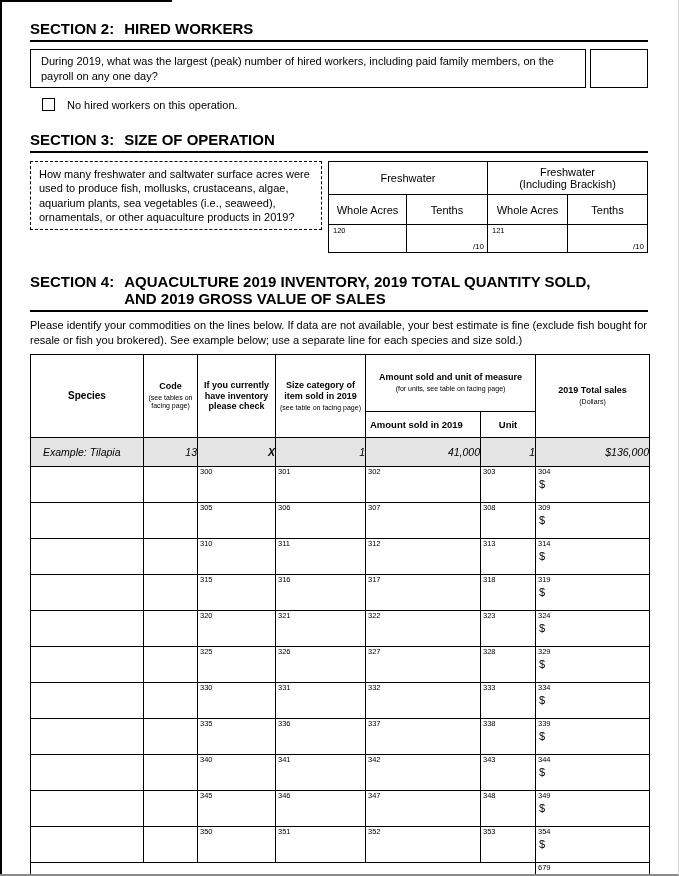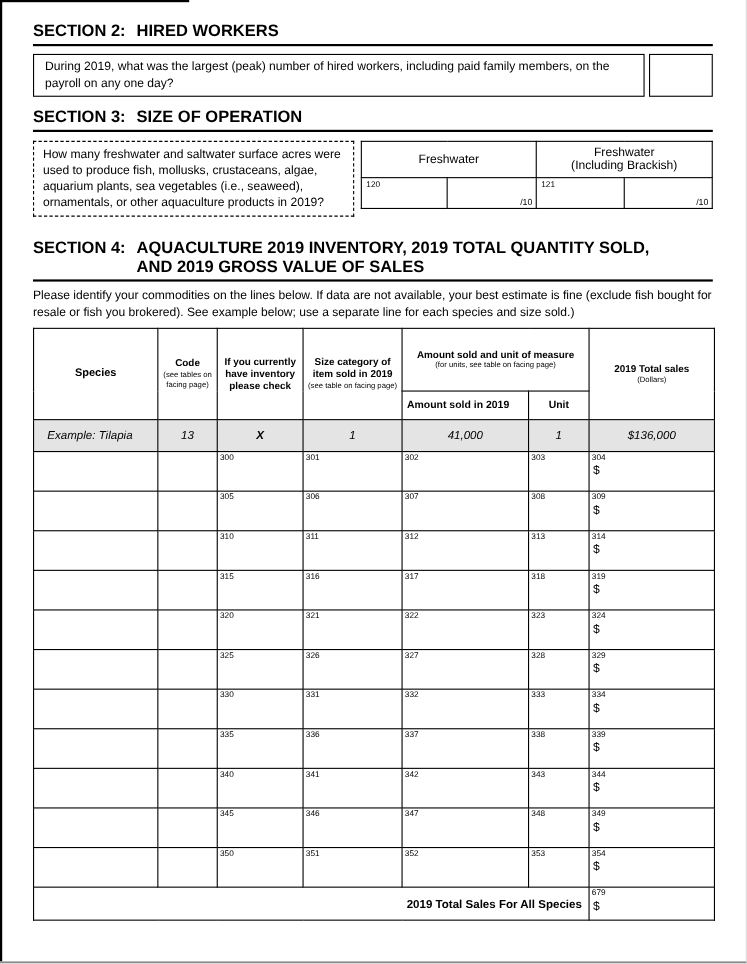--- a/index.html
+++ b/index.html
@@ -69,21 +69,21 @@
   .s4-table thead th { text-align: center; vertical-align: middle; font-weight: bold; }
   .s4-table thead tr:first-child { height: 57px; }
   .s4-table thead tr:nth-child(2) { height: 26px; }
   .h-main { font-size: 9px; line-height: 1.2; display: block; padding: 0 2px; }
   .h-main.big { font-size: 10px; }
   .h-note { font-size: 7px; font-weight: normal; line-height: 1.2; display: block; margin-top: 2px; padding: 0 2px; }
   .th-amount { text-align: left !important; padding-left: 4px !important; font-size: 9.5px; }
   .th-unit { font-size: 9.5px; }
 
   .example-row { height: 29px; background: #e4e4e4; font-style: italic; font-size: 10.5px; }
-  .example-row td { text-align: center; vertical-align: middle; }
+  .example-row td { text-align: right; vertical-align: middle; }
   .example-row .ex-species { text-align: left; padding-left: 12px; }
   .example-row .ex-x { font-weight: bold; }
 
   .data-row { height: 36px; }
   .data-row td { vertical-align: top; }
   .cell-code { display: block; font-size: 7.5px; line-height: 1.15; padding: 1px 0 0 2px; text-align: left; }
   .dollar { display: block; font-size: 11px; line-height: 1; padding: 2px 0 0 3px; text-align: left; }
 
   .total-row { height: 30px; }
   .total-row .total-label {
@@ -103,20 +103,24 @@
 
     <div class="sec-head">
       <span>SECTION 2:</span>
       <span>HIRED WORKERS</span>
     </div>
     <div class="s2-row">
       <div class="q-box">
         <span>During 2019, what was the largest (peak) number of hired workers, including paid family members, on the payroll on any one day?</span>
       </div>
       <div class="answer-box"></div>
+    </div>
+    <div class="checkbox-row">
+      <span class="checkbox"></span>
+      <span>No hired workers on this operation.</span>
     </div>
 
     <div class="sec-head">
       <span>SECTION 3:</span>
       <span>SIZE OF OPERATION</span>
     </div>
     <div class="s3-row">
       <div class="dash-box">
         <span>How many freshwater and saltwater surface acres were used to produce fish, mollusks, crustaceans, algae, aquarium plants, sea vegetables (i.e., seaweed), ornamentals, or other aquaculture products in 2019?</span>
       </div>
@@ -130,20 +134,26 @@
         <thead>
           <tr>
             <th colspan="2">
               <span>Freshwater</span>
             </th>
             <th colspan="2">
               <span class="blk">Freshwater</span>
               <span class="blk">(Including Brackish)</span>
             </th>
           </tr>
+          <tr>
+            <th>Whole Acres</th>
+            <th>Tenths</th>
+            <th>Whole Acres</th>
+            <th>Tenths</th>
+          </tr>
         </thead>
         <tbody>
           <tr>
             <td class="entry">
               <span class="cell-code">120</span>
             </td>
             <td class="entry">
               <span class="denom">/10</span>
             </td>
             <td class="entry">

